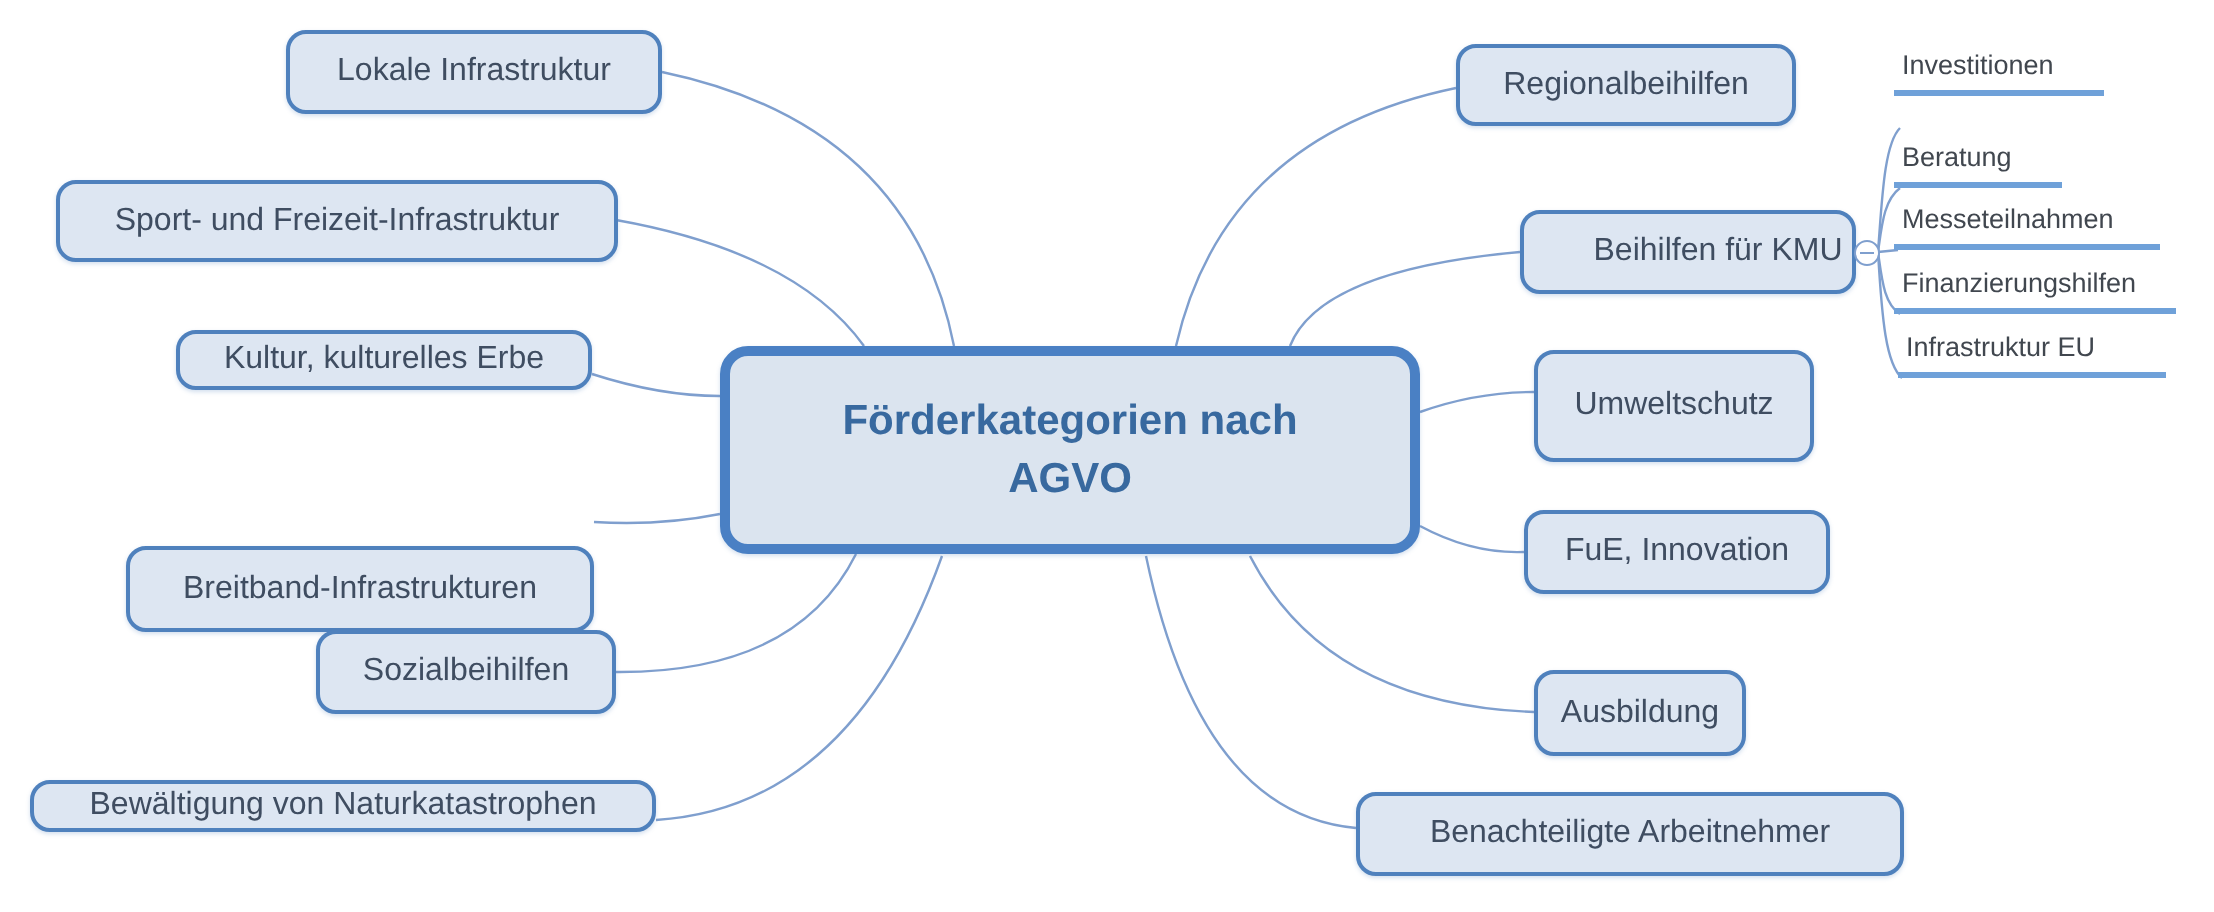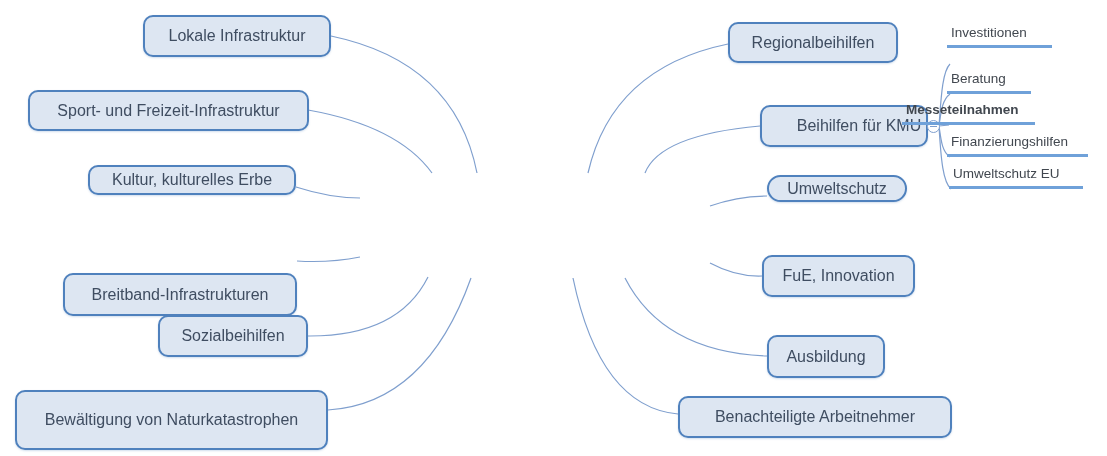--- a/index.html
+++ b/index.html
@@ -107,72 +107,75 @@
     <path d="M710,263 Q736,277 762,276"></path>
     <path d="M625,278 Q663,352 767,356"></path>
     <path d="M573,278 Q600,407 678,414"></path>
     <path d="M939,126 C941,100 942,72 950,64"></path>
     <path d="M939,126 C941,112 942,100 950,94"></path>
     <path d="M939,126 L949,125"></path>
     <path d="M939,126 C941,140 942,152 950,157"></path>
     <path d="M939,126 C941,160 943,182 951,189"></path>
   </svg>
 
+  <div class="node center" style="left:360px;top:173px;width:350px;height:104px;">
+    <span class="center-label">Förderkategorien nach AGVO</span>
+  </div>
 
   <div class="node" style="left:28px;top:90px;width:281px;height:41px;">
     <span>Sport- und Freizeit-Infrastruktur</span>
   </div>
   <div class="node" style="left:143px;top:15px;width:188px;height:42px;">
     <span>Lokale Infrastruktur</span>
   </div>
   <div class="node" style="left:88px;top:165px;width:208px;height:30px;">
     <span>Kultur, kulturelles Erbe</span>
   </div>
   <div class="node" style="left:63px;top:240px;width:234px;height:43px;margin-top:33px;">
     <span>Breitband-Infrastrukturen</span>
   </div>
   <div class="node" style="left:158px;top:315px;width:150px;height:42px;">
     <span>Sozialbeihilfen</span>
   </div>
-  <div class="node" style="left:15px;top:390px;width:313px;height:60px;">
+  <div class="node" style="left:15px;top:390px;width:313px;height:26px;">
     <span>Bewältigung von Naturkatastrophen</span>
   </div>
 
   <div class="node" style="left:728px;top:22px;width:170px;height:41px;">
     <span>Regionalbeihilfen</span>
   </div>
   <div class="node" style="left:760px;top:105px;width:168px;height:42px;padding-left:30px;">
     <span>Beihilfen für KMU</span>
   </div>
-  <div class="node" style="left:767px;top:175px;width:140px;height:27px;border-radius:18px;">
+  <div class="node" style="left:767px;top:175px;width:140px;height:56px;">
     <span>Umweltschutz</span>
   </div>
   <div class="node" style="left:762px;top:255px;width:153px;height:42px;">
     <span>FuE, Innovation</span>
   </div>
-  <div class="node" style="left:767px;top:335px;width:118px;height:43px;">
+  <div class="node" style="left:767px;top:335px;width:106px;height:43px;">
     <span>Ausbildung</span>
   </div>
   <div class="node" style="left:678px;top:396px;width:274px;height:42px;">
     <span>Benachteiligte Arbeitnehmer</span>
   </div>
 
   <div class="toggle">
     <span class="dash"></span>
   </div>
 
   <div class="subitem" style="left:947px;top:24px;width:105px;">
     <span>Investitionen</span>
   </div>
   <div class="subitem" style="left:947px;top:70px;width:84px;">
     <span>Beratung</span>
   </div>
-  <div class="subitem" style="left:902px;top:101px;width:133px;font-weight:bold;">
+  <div class="subitem" style="left:947px;top:101px;width:133px;">
     <span>Messeteilnahmen</span>
   </div>
   <div class="subitem" style="left:947px;top:133px;width:141px;">
     <span>Finanzierungshilfen</span>
   </div>
   <div class="subitem" style="left:949px;top:165px;width:134px;">
-    <span>Umweltschutz EU</span>
+    <span>Infrastruktur EU</span>
   </div>
 
 </div>
 
 </body></html>

